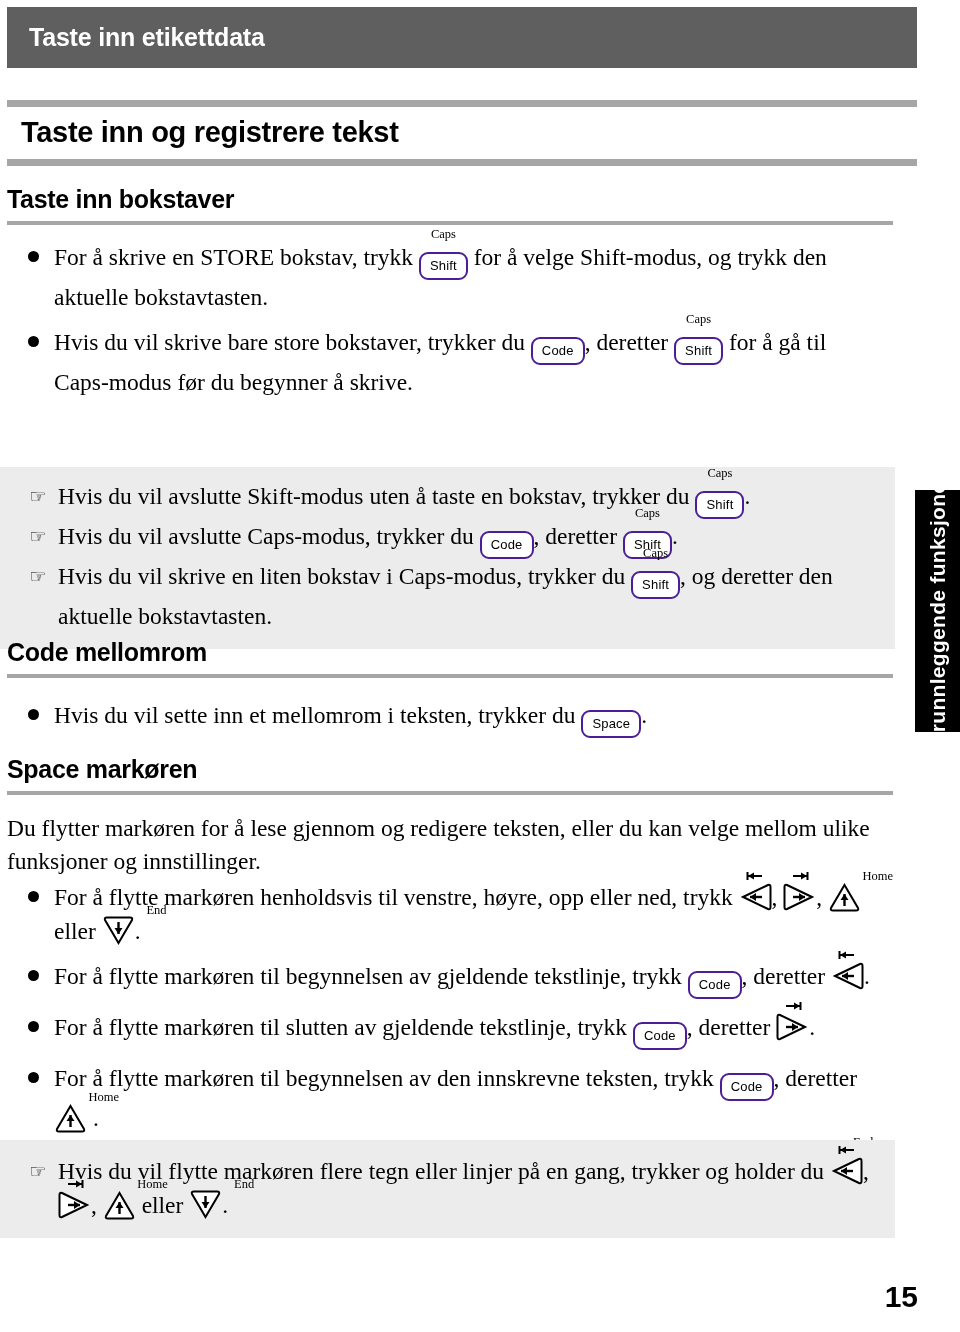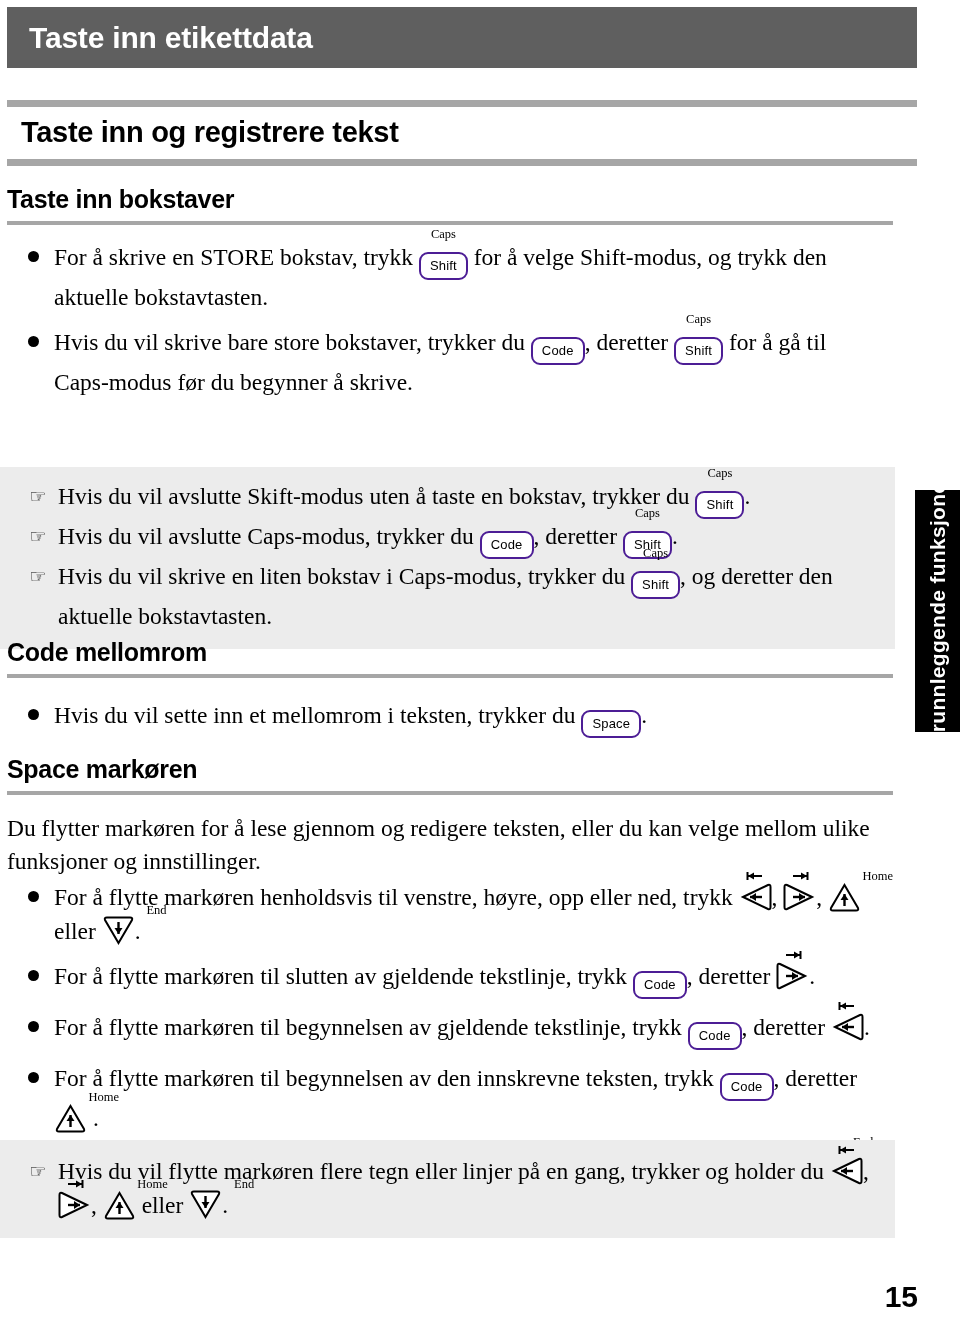--- a/index.html
+++ b/index.html
@@ -23,21 +23,21 @@
     top: 7px;
     width: 910px;
     height: 61px;
     background: #5f5f5f;
     display: flex;
     align-items: center;
   }
   .chapter-banner-title {
     font-family: "Liberation Sans", sans-serif;
     font-weight: bold;
-    font-size: 30px;
+    font-size: 25px;
     color: #ffffff;
     margin-left: 22px;
     letter-spacing: -0.2px;
   }
 
   
   .h1-block {
     position: absolute;
     left: 7px;
     top: 100px;
@@ -294,46 +294,46 @@
           </svg></span> eller <span class="arrowkey"><span class="keylabel topright">End</span><svg width="33" height="30" viewBox="0 0 33 30">
             <path d="M16.5,27 L30,4 Q31,1.5 28,1.5 L5,1.5 Q2,1.5 3,4 Z" fill="#fff" stroke="#000" stroke-width="2"></path>
             <line x1="16.5" y1="6" x2="16.5" y2="18" stroke="#000" stroke-width="2.4"></line>
             <path d="M16.5,18 L12.5,12 L20.5,12 Z" fill="#000" stroke="none"></path>
           </svg></span>.</div>
     </div>
     <div class="bullet-row">
       <div class="bullet-dot">
         <i></i>
       </div>
+      <div class="bullet-text">For å flytte markøren til begynnelsen av gjeldende tekstlinje, trykk <span class="keywrap"><span class="keycap">Code</span></span>, deretter <span class="arrowkey"><span class="keylabel" style="top: -11px;">
+            <svg width="20" height="10" viewBox="0 0 20 10">
+              <line x1="2.5" y1="1" x2="2.5" y2="9" stroke="#000" stroke-width="2"></line>
+              <line x1="3" y1="5" x2="17" y2="5" stroke="#000" stroke-width="2"></line>
+              <path d="M3,5 L9,1.5 L9,8.5 Z" fill="#000"></path>
+            </svg>
+          </span><svg width="33" height="30" viewBox="0 0 33 30">
+            <path d="M4,15 L29,3 Q31.5,2 31.5,5 L31.5,25 Q31.5,28 29,27 Z" fill="#fff" stroke="#000" stroke-width="2"></path>
+            <line x1="23" y1="15" x2="11" y2="15" stroke="#000" stroke-width="2.4"></line>
+            <path d="M11,15 L17,11 L17,19 Z" fill="#000" stroke="none"></path>
+          </svg></span>.</div>
+    </div>
+    <div class="bullet-row">
+      <div class="bullet-dot">
+        <i></i>
+      </div>
       <div class="bullet-text">For å flytte markøren til slutten av gjeldende tekstlinje, trykk <span class="keywrap"><span class="keycap">Code</span></span>, deretter <span class="arrowkey"><span class="keylabel" style="top: -11px;">
             <svg width="20" height="10" viewBox="0 0 20 10">
               <line x1="17.5" y1="1" x2="17.5" y2="9" stroke="#000" stroke-width="2"></line>
               <line x1="3" y1="5" x2="17" y2="5" stroke="#000" stroke-width="2"></line>
               <path d="M17,5 L11,1.5 L11,8.5 Z" fill="#000"></path>
             </svg>
           </span><svg width="33" height="30" viewBox="0 0 33 30">
             <path d="M29,15 L4,3 Q1.5,2 1.5,5 L1.5,25 Q1.5,28 4,27 Z" fill="#fff" stroke="#000" stroke-width="2"></path>
             <line x1="10" y1="15" x2="22" y2="15" stroke="#000" stroke-width="2.4"></line>
             <path d="M22,15 L16,11 L16,19 Z" fill="#000" stroke="none"></path>
-          </svg></span>.</div>
-    </div>
-    <div class="bullet-row">
-      <div class="bullet-dot">
-        <i></i>
-      </div>
-      <div class="bullet-text">For å flytte markøren til begynnelsen av gjeldende tekstlinje, trykk <span class="keywrap"><span class="keycap">Code</span></span>, deretter <span class="arrowkey"><span class="keylabel" style="top: -11px;">
-            <svg width="20" height="10" viewBox="0 0 20 10">
-              <line x1="2.5" y1="1" x2="2.5" y2="9" stroke="#000" stroke-width="2"></line>
-              <line x1="3" y1="5" x2="17" y2="5" stroke="#000" stroke-width="2"></line>
-              <path d="M3,5 L9,1.5 L9,8.5 Z" fill="#000"></path>
-            </svg>
-          </span><svg width="33" height="30" viewBox="0 0 33 30">
-            <path d="M4,15 L29,3 Q31.5,2 31.5,5 L31.5,25 Q31.5,28 29,27 Z" fill="#fff" stroke="#000" stroke-width="2"></path>
-            <line x1="23" y1="15" x2="11" y2="15" stroke="#000" stroke-width="2.4"></line>
-            <path d="M11,15 L17,11 L17,19 Z" fill="#000" stroke="none"></path>
           </svg></span>.</div>
     </div>
     <div class="bullet-row">
       <div class="bullet-dot">
         <i></i>
       </div>
       <div class="bullet-text">For å flytte markøren til begynnelsen av den innskrevne teksten, trykk <span class="keywrap"><span class="keycap">Code</span></span>, deretter <span class="arrowkey"><span class="keylabel topright">Home</span><svg width="33" height="30" viewBox="0 0 33 30">
             <path d="M16.5,3 L30,26 Q31,28.5 28,28.5 L5,28.5 Q2,28.5 3,26 Z" fill="#fff" stroke="#000" stroke-width="2"></path>
             <line x1="16.5" y1="24" x2="16.5" y2="12" stroke="#000" stroke-width="2.4"></line>
             <path d="M16.5,12 L12.5,18 L20.5,18 Z" fill="#000" stroke="none"></path>

